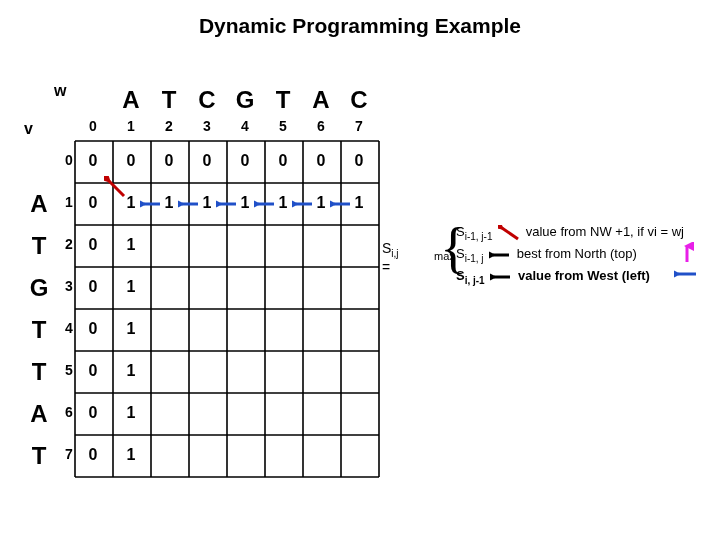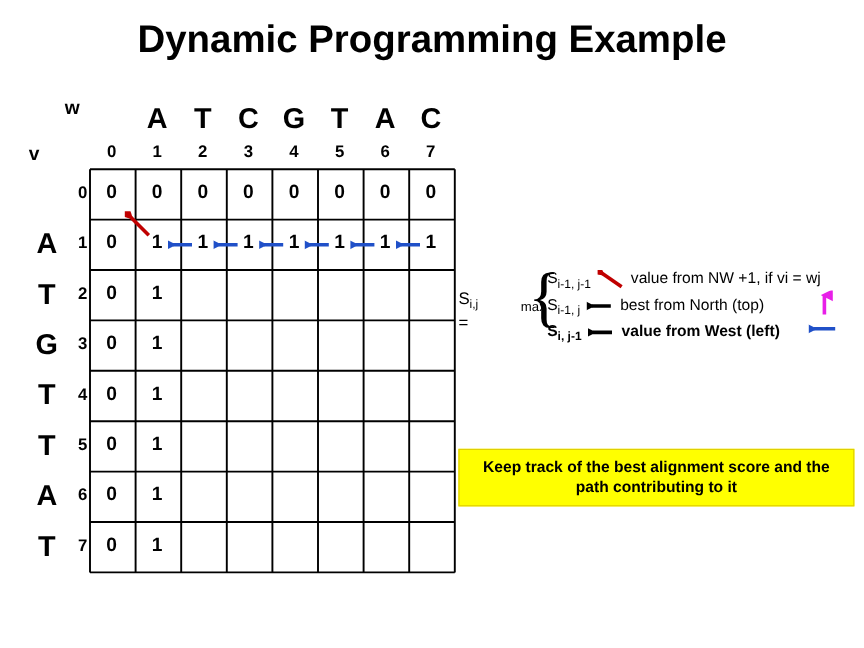--- a/index.html
+++ b/index.html
@@ -4,21 +4,21 @@
 <style>
   body {
     margin: 0;
     font-family: Arial, Helvetica, sans-serif;
     width: 720px;
     height: 540px;
     background: #fff;
     position: relative;
   }
   .title {
-    font-size: 32px;
+    font-size: 21px;
     font-weight: bold;
     text-align: center;
     padding-top: 14px;
     color: #000;
   }
   .stage {
     position: absolute;
     top: 82px;
     left: 22px;
     width: 676px;
@@ -348,15 +348,14 @@
     <svg class="mini-arrow" style="top:40px;left:292px;" width="24" height="12">
       <defs>
           <marker id="mW" markerWidth="6" markerHeight="6" refX="1" refY="3" orient="auto">
             <path d="M6,0 L0,3 L6,6 Z" fill="#2050c8"></path>
           </marker>
         </defs>
       <line x1="22" y1="6" x2="4" y2="6" stroke="#2050c8" stroke-width="3" marker-end="url(#mW)"></line>
     </svg>
   </div>
 
-  <div class="note-box">Keep track of the best alignment score and the path contributing to it</div>
 
 </div>
 
 </body></html>

